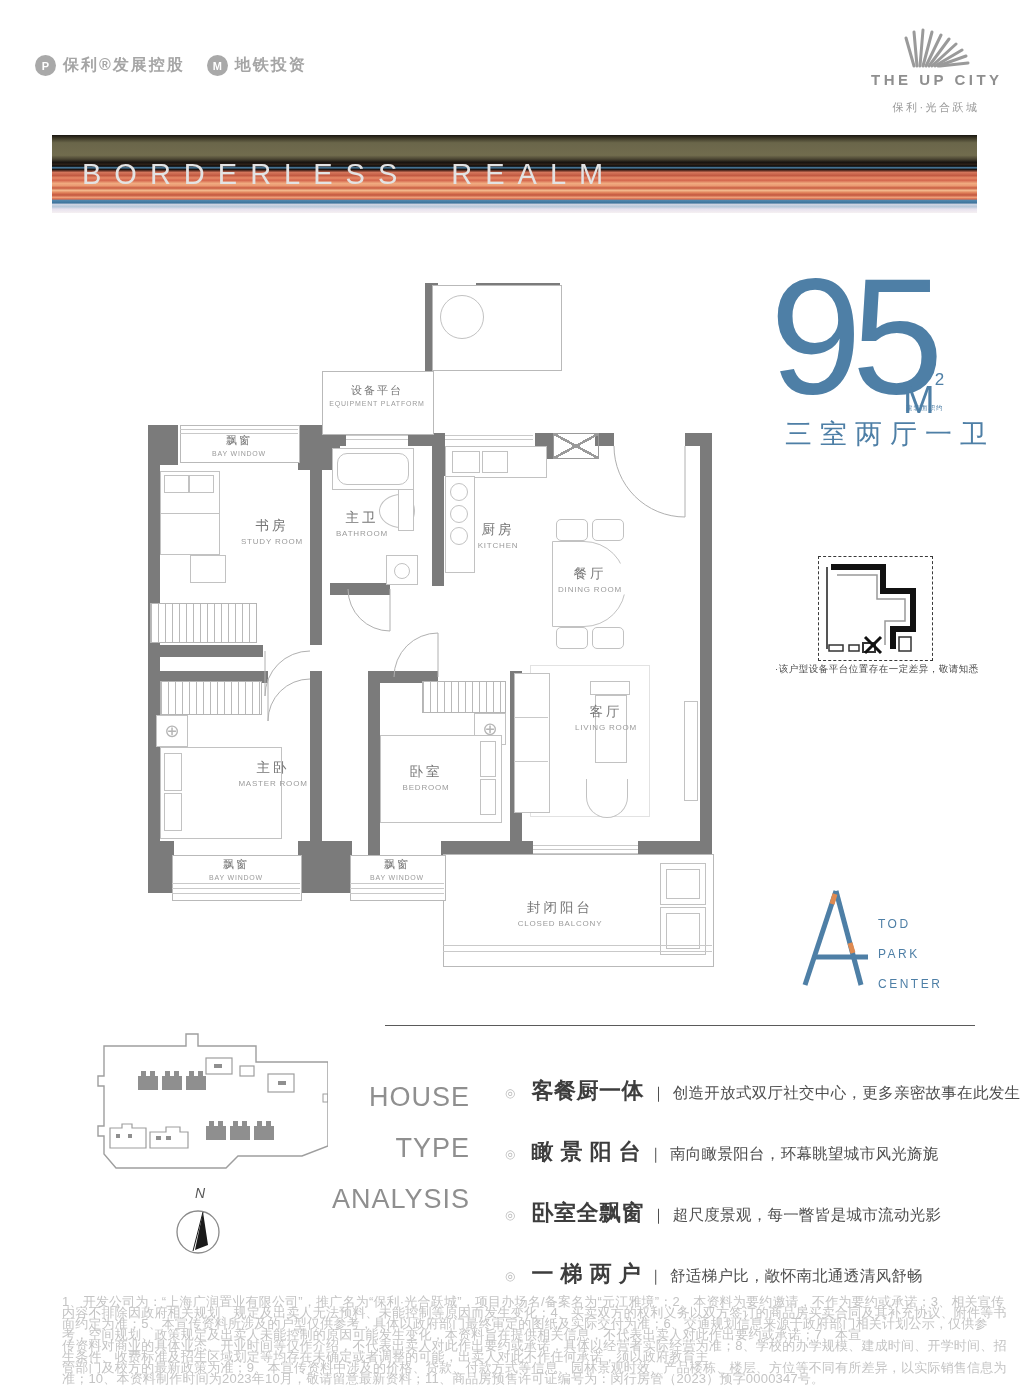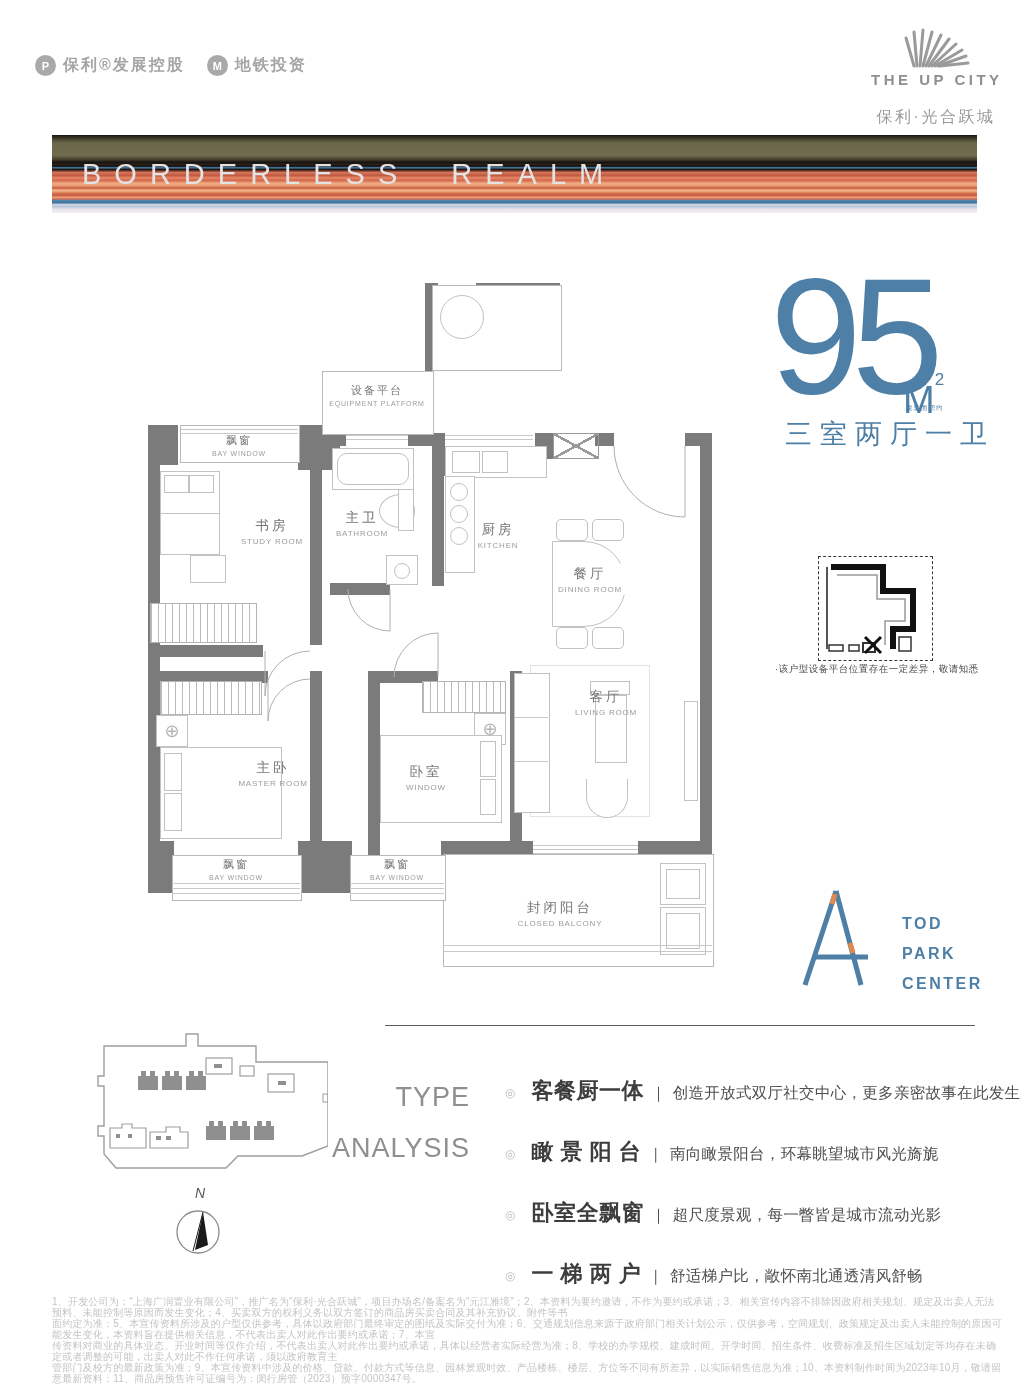--- a/index.html
+++ b/index.html
@@ -7,21 +7,21 @@
        font-family:"Liberation Sans",sans-serif;overflow:hidden;color:#555}
 
   
   #hdr-left{position:absolute;left:35px;top:55px;display:flex;gap:22px;align-items:center}
   .logo-chip{display:flex;align-items:center;gap:7px}
   .logo-circ{width:21px;height:21px;border-radius:50%;background:#a9a9a9;color:#fff;
              display:flex;align-items:center;justify-content:center;font-size:11px;font-weight:bold}
   .logo-txt{font-size:16px;font-weight:bold;color:#a5a5a5;letter-spacing:2px}
   #hdr-right{position:absolute;right:28px;top:26px;width:130px;text-align:center}
   #hdr-right .brand{font-size:15px;font-weight:bold;letter-spacing:3.5px;color:#8f8f8f;margin-top:3px;white-space:nowrap}
-  #hdr-right .sub{font-size:16px;letter-spacing:2.5px;color:#9a9a9a;margin-top:19px;white-space:nowrap}
+  #hdr-right .sub{font-size:11px;letter-spacing:2.5px;color:#9a9a9a;margin-top:12px;white-space:nowrap}
 
   
   #banner{position:absolute;left:52px;top:135px;width:925px;height:78px;
     background:linear-gradient(180deg,
       #181510 0%,#3c3826 4%,#6a664a 10%,#716c4e 26%,#4a4432 31%,
       #171310 35%,#2e2118 38%,#0a0a0a 40%,#4f85ab 42%,#14100e 44%,
       #743a2b 46%,#d4765c 48%,#c25a42 52%,#e68a68 55%,#d3654c 58%,
       #f0ab80 62%,#eb9a72 65%,#c85c41 68%,#f3b98d 71%,#e08059 74%,
       #c2563e 77%,#ef9f79 80%,#d96c4e 82%,#4f86ad 84%,#3f749c 87%,
       #cdd3e2 89%,#b8c8da 92%,#e8e2ee 95%,#f5f0f2 100%);
@@ -62,38 +62,38 @@
   #big-num{font-size:165px;font-weight:100;line-height:.95;letter-spacing:-10px;color:#4e7fa6}
   #unit{position:absolute;left:133px;top:112px;font-size:38px;font-weight:300;letter-spacing:0}
   #unit sup{font-size:17px;vertical-align:28px}
   #unit-note{position:absolute;left:136px;top:146px;font-size:6.5px;letter-spacing:1px;color:#4e7fa6}
   #layout-txt{position:absolute;left:785px;top:416px;font-size:27px;letter-spacing:8px;color:#4e7fa6;font-weight:400}
 
   #inset{position:absolute;left:818px;top:556px;width:113px;height:103px;border:1px dashed #3a3a3a}
   #inset-note{position:absolute;left:775px;top:663px;font-size:9.5px;letter-spacing:.5px;color:#4a4a4a}
 
   #tod{position:absolute;left:798px;top:885px;display:flex}
-  #tod .col{margin-left:32px;margin-top:24px;color:#4e7fa6;font-size:16px;font-weight:700;
+  #tod .col{margin-left:8px;margin-top:24px;color:#4e7fa6;font-size:12px;font-weight:400;
             letter-spacing:2.5px;line-height:30px}
 
   
   #divider{position:absolute;left:385px;top:1025px;width:590px;height:1px;background:#5a5a5a}
   #siteplan{position:absolute;left:88px;top:1030px}
   #compass{position:absolute;left:168px;top:1182px}
 
   #ht-head{position:absolute;left:260px;top:1072px;width:210px;text-align:right;
            font-size:27px;color:#8f8f8f;font-weight:300;letter-spacing:1px;line-height:51px}
   #bullets{position:absolute;left:505px;top:1076px;width:480px}
   .brow{display:flex;align-items:baseline;margin-bottom:31px;white-space:nowrap}
   .brow .bi{color:#b9b9b9;font-size:12px;margin-right:16px;position:relative;top:-1px}
   .brow .bf{font-size:22px;font-weight:bold;color:#3d3d3d;letter-spacing:.5px}
   .brow .bs{margin:0 7px;color:#3d3d3d;font-size:15px}
   .brow .bd{font-size:15.5px;color:#4e4e4e;letter-spacing:.3px}
 
-  #disclaimer{position:absolute;left:52px;top:1296px;width:952px;font-size:10px;
+  #disclaimer{position:absolute;left:62px;top:1296px;width:952px;font-size:13px;
               line-height:11px;color:#c4c4c4;letter-spacing:.2px}
 </style>
 </head>
 <body>
 
 <div id="hdr-left">
   <div class="logo-chip">
     <span class="logo-circ">P</span>
     <span class="logo-txt">保利®发展控股</span>
   </div>
@@ -166,23 +166,23 @@
   <div class="rlabel bgw" style="left:450px;top:296px">
     <span class="cn">餐厅</span>
       <span class="en">DINING ROOM</span>
     </div>
   <div class="rlabel" style="left:133px;top:490px">
     <span class="cn">主卧</span>
       <span class="en">MASTER ROOM</span>
     </div>
   <div class="rlabel" style="left:286px;top:494px">
     <span class="cn">卧室</span>
-      <span class="en">WINDOW</span>
-    </div>
-  <div class="rlabel" style="left:466px;top:419px">
+      <span class="en">BEDROOM</span>
+    </div>
+  <div class="rlabel" style="left:466px;top:434px">
     <span class="cn">客厅</span>
       <span class="en">LIVING ROOM</span>
     </div>
   <div class="rlabel small" style="left:96px;top:586px">
     <span class="cn">飘窗</span>
       <span class="en">BAY WINDOW</span>
     </div>
   <div class="rlabel small" style="left:257px;top:586px">
     <span class="cn">飘窗</span>
       <span class="en">BAY WINDOW</span>
@@ -376,20 +376,21 @@
 </svg>
 
 <svg id="compass" width="60" height="82" viewBox="0 0 60 82">
   <text x="27" y="16" font-size="14" font-style="italic" fill="#555" font-family="Liberation Sans, sans-serif">N</text>
   <circle cx="30" cy="50" r="21" fill="none" stroke="#8a8a8a" stroke-width="1.3"></circle>
   <polygon points="35,30 40,63 27,68" fill="#1a1a1a"></polygon>
   <line x1="35" y1="30" x2="25" y2="69" stroke="#1a1a1a" stroke-width="1"></line>
 </svg>
 
 <div id="ht-head">
+  <div>HOUSE</div>
   <div>TYPE</div>
   <div>ANALYSIS</div>
 </div>
 
 <div id="bullets">
   <div class="brow">
     <span class="bi">◎</span>
     <span class="bf">客餐厨一体</span>
     <span class="bs">｜</span>
     <span class="bd">创造开放式双厅社交中心，更多亲密故事在此发生</span>

